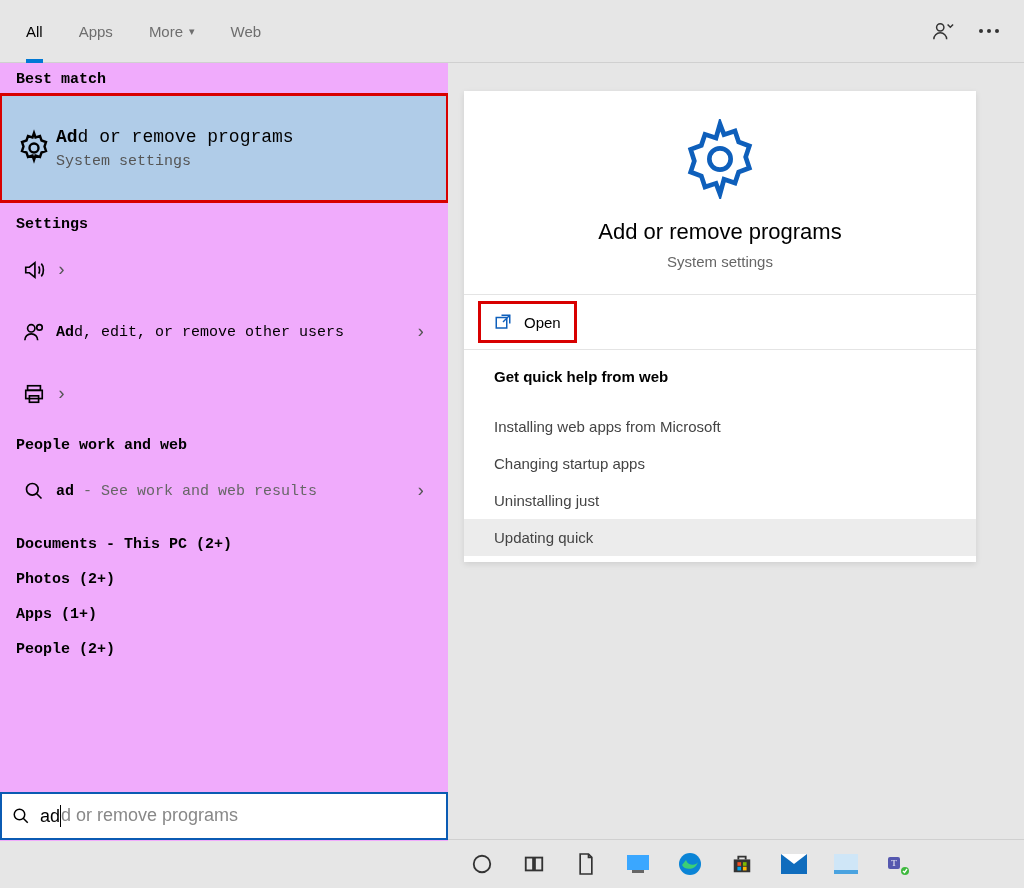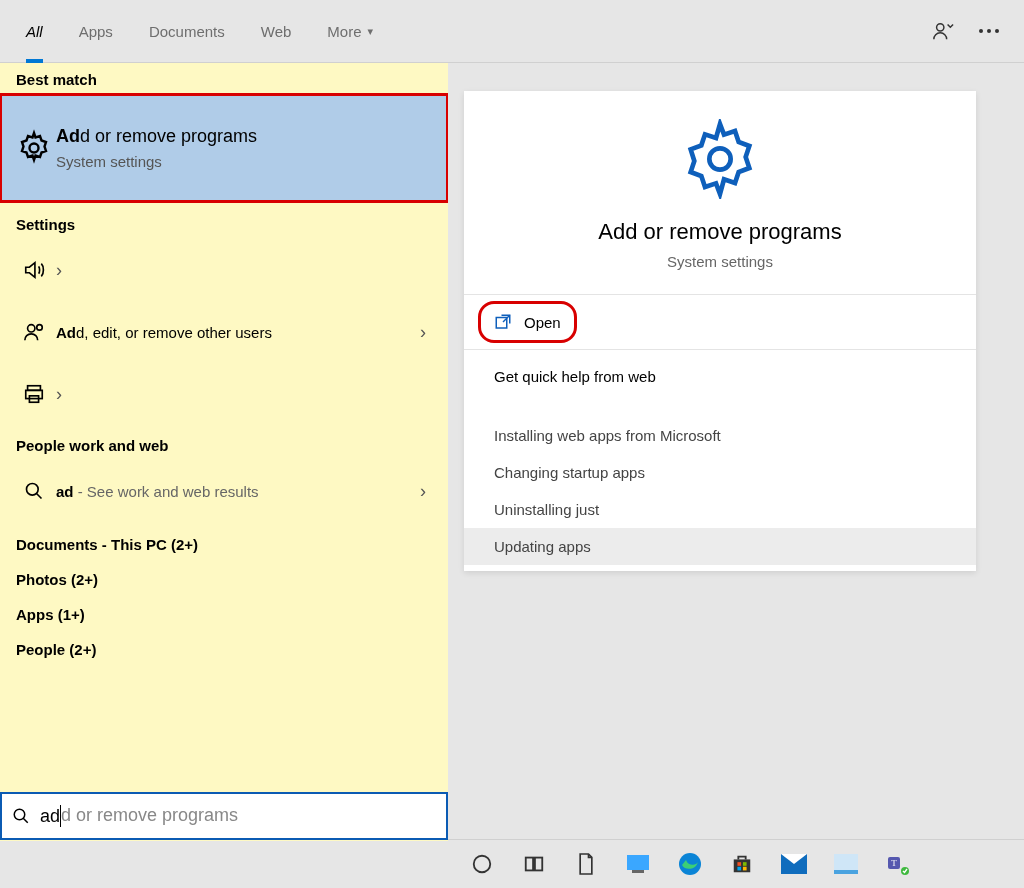--- a/index.html
+++ b/index.html
@@ -30,21 +30,20 @@
     padding: 0 18px;
     height: 62px;
     display: flex;
     align-items: center;
     color: #6e6e6e;
     cursor: default;
     position: relative;
   }
   .tab.active {
     color: #000;
-    font-style: italic;
   }
   .tab.active::after {
     content: "";
     position: absolute;
     left: 18px;
     right: 18px;
     bottom: -1px;
     height: 4px;
     background: #0078d4;
   }
@@ -66,23 +65,24 @@
     width: 4px; height: 4px; background:#333; border-radius:50%;
     display:inline-block; margin:0 2px;
   }
   
   .body {
     display: flex;
     height: 778px; 
   }
   .left-pane {
     width: 448px;
-    background: #fef9c3;
+    background: #f0abfc;
     overflow: hidden;
     position: relative;
+    font-family: Liberation Mono, monospace;
   }
   .right-pane {
     width: 576px;
     background: #e6e6e6;
     position: relative;
   }
   .section-header {
     font-weight: 600;
     padding: 8px 16px 6px 16px;
     color: #000;
@@ -163,32 +163,31 @@
   .open-row {
     border-bottom: 1px solid #e4e4e4;
     padding: 10px 18px;
   }
   .open-btn {
     display: inline-flex;
     align-items: center;
     padding: 8px 12px;
     outline: 3px solid #d80000;
     outline-offset: 1px;
-    border-radius: 12px;
   }
   .open-btn .ico {
     color: #0e5fbb;
     margin-right: 12px;
   }
   .help-block {
     padding: 18px 30px 6px 30px;
   }
   .help-title {
-    font-weight: 400;
-    margin-bottom: 32px;
+    font-weight: 700;
+    margin-bottom: 23px;
   }
   .help-link {
     color: #444;
     padding: 10px 0;
     display: block;
   }
   .help-link.last {
     background: #ececec;
     margin: 0 -30px;
     padding-left: 30px;
@@ -255,29 +254,26 @@
 <div class="window">
 
   <div class="tab-row">
     <div class="tab active">
         <span>All</span>
       </div>
     <div class="tab">
         <span>Apps</span>
       </div>
     <div class="tab">
-        <span>Documents</span>
-      </div>
-    <div class="tab">
-        <span>Web</span>
-      </div>
-    <div class="tab">
       <span>More</span>
       <span class="caret">▾</span>
     </div>
+    <div class="tab">
+        <span>Web</span>
+      </div>
     <div class="sys-icons">
       <div class="icon-btn">
         <svg width="22" height="22" viewBox="0 0 24 24" fill="none" stroke="#333" stroke-width="1.6">
           <circle cx="9" cy="8" r="4"></circle>
             <path d="M2 21c0-4 3-7 7-7s7 3 7 7"></path>
           <path d="M17 5l3 3 3-3"></path>
         </svg>
       </div>
       <div class="icon-btn dots">
           <span></span>
@@ -389,21 +385,21 @@
             <span>Open</span>
           </div>
         </div>
 
         <div class="help-block">
           <div class="help-title">Get quick help from web</div>
           <div id="help-links">
               <div class="help-link">Installing web apps from Microsoft</div>
               <div class="help-link">Changing startup apps</div>
               <div class="help-link">Uninstalling just</div>
-              <div class="help-link last">Updating apps</div>
+              <div class="help-link last">Updating quick</div>
             </div>
         </div>
       </div>
     </div>
   </div>
 
   <div class="search-bar">
     <span class="sicon">
       <svg width="18" height="18" viewBox="0 0 24 24" fill="none" stroke="#000" stroke-width="2">
           <circle cx="10" cy="10" r="7"></circle>

